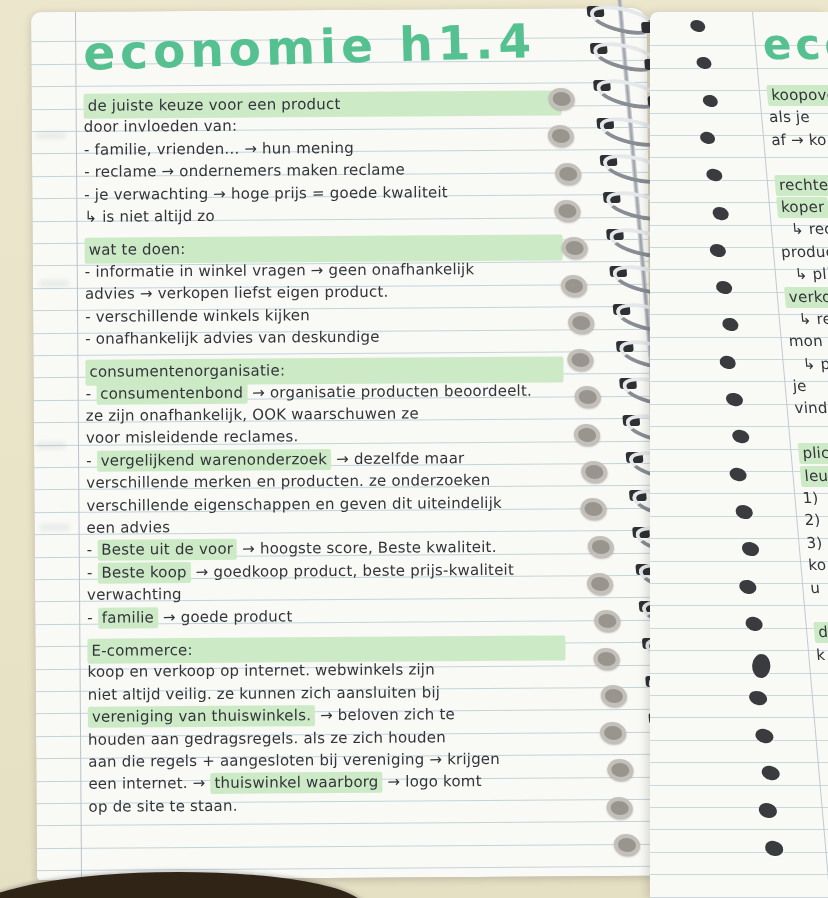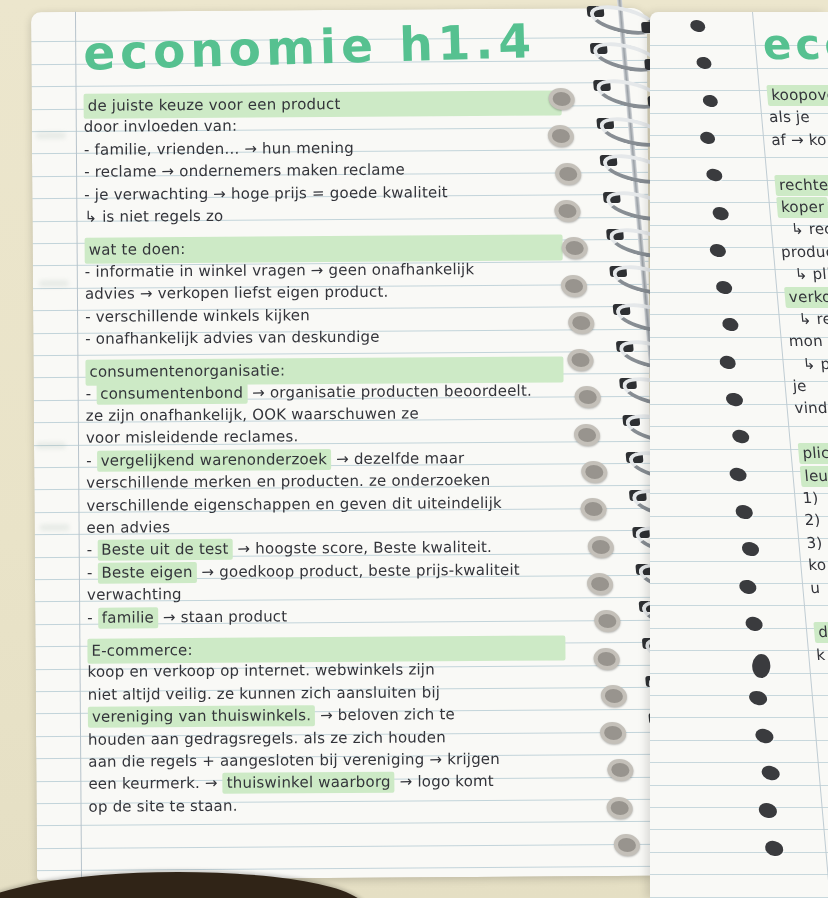--- a/index.html
+++ b/index.html
@@ -85,45 +85,45 @@
     <div class="bleed" style="left:2px;top:430px;"></div>
     <div class="bleed" style="left:5px;top:512px;"></div>
     <div class="page-content">
       <div class="page-title">economie h1.4</div>
       <div class="lines" id="left-lines">
           <div class="ln"><span class="seg hl bar">de juiste keuze voor een product</span></div>
           <div class="ln"><span class="seg">door invloeden van:</span></div>
           <div class="ln"><span class="seg">- familie, vrienden... → hun mening</span></div>
           <div class="ln"><span class="seg">- reclame → ondernemers maken reclame</span></div>
           <div class="ln"><span class="seg">- je verwachting → hoge prijs = goede kwaliteit</span></div>
-          <div class="ln"><span class="seg">↳ is niet regels zo</span></div>
+          <div class="ln"><span class="seg">↳ is niet altijd zo</span></div>
           <div class="ln gap"><span class="seg hl bar">wat te doen:</span></div>
           <div class="ln"><span class="seg">- informatie in winkel vragen → geen onafhankelijk</span></div>
           <div class="ln"><span class="seg">advies → verkopen liefst eigen product.</span></div>
           <div class="ln"><span class="seg">- verschillende winkels kijken</span></div>
           <div class="ln"><span class="seg">- onafhankelijk advies van deskundige</span></div>
           <div class="ln gap"><span class="seg hl bar">consumentenorganisatie:</span></div>
           <div class="ln"><span class="seg">- </span><span class="seg hl">consumentenbond</span><span class="seg"> → organisatie producten beoordeelt.</span></div>
           <div class="ln"><span class="seg">ze zijn onafhankelijk, OOK waarschuwen ze</span></div>
           <div class="ln"><span class="seg">voor misleidende reclames.</span></div>
           <div class="ln"><span class="seg">- </span><span class="seg hl">vergelijkend warenonderzoek</span><span class="seg"> → dezelfde maar</span></div>
           <div class="ln"><span class="seg">verschillende merken en producten. ze onderzoeken</span></div>
           <div class="ln"><span class="seg">verschillende eigenschappen en geven dit uiteindelijk</span></div>
           <div class="ln"><span class="seg">een advies</span></div>
-          <div class="ln"><span class="seg">- </span><span class="seg hl">Beste uit de test</span><span class="seg"> → hoogste score, Beste kwaliteit.</span></div>
-          <div class="ln"><span class="seg">- </span><span class="seg hl">Beste eigen</span><span class="seg"> → goedkoop product, beste prijs-kwaliteit</span></div>
+          <div class="ln"><span class="seg">- </span><span class="seg hl">Beste uit de voor</span><span class="seg"> → hoogste score, Beste kwaliteit.</span></div>
+          <div class="ln"><span class="seg">- </span><span class="seg hl">Beste koop</span><span class="seg"> → goedkoop product, beste prijs-kwaliteit</span></div>
           <div class="ln"><span class="seg">verwachting</span></div>
-          <div class="ln"><span class="seg">- </span><span class="seg hl">familie</span><span class="seg"> → staan product</span></div>
+          <div class="ln"><span class="seg">- </span><span class="seg hl">familie</span><span class="seg"> → goede product</span></div>
           <div class="ln gap"><span class="seg hl bar">E-commerce:</span></div>
           <div class="ln"><span class="seg">koop en verkoop op internet. webwinkels zijn</span></div>
           <div class="ln"><span class="seg">niet altijd veilig. ze kunnen zich aansluiten bij</span></div>
           <div class="ln"><span class="seg hl">vereniging van thuiswinkels.</span><span class="seg"> → beloven zich te</span></div>
           <div class="ln"><span class="seg">houden aan gedragsregels. als ze zich houden</span></div>
           <div class="ln"><span class="seg">aan die regels + aangesloten bij vereniging → krijgen</span></div>
-          <div class="ln"><span class="seg">een keurmerk. → </span><span class="seg hl">thuiswinkel waarborg</span><span class="seg"> → logo komt</span></div>
+          <div class="ln"><span class="seg">een internet. → </span><span class="seg hl">thuiswinkel waarborg</span><span class="seg"> → logo komt</span></div>
           <div class="ln"><span class="seg">op de site te staan.</span></div>
         </div>
     </div>
   </div>
 
   <div class="skew" id="rings-layer">
       <div class="ring" style="top: 88px; left: 6px;"></div>
       <div class="ring" style="top: 125.3px; left: 2px;"></div>
       <div class="ring" style="top: 162.6px; left: 6px;"></div>
       <div class="ring" style="top: 199.9px; left: 2px;"></div>

